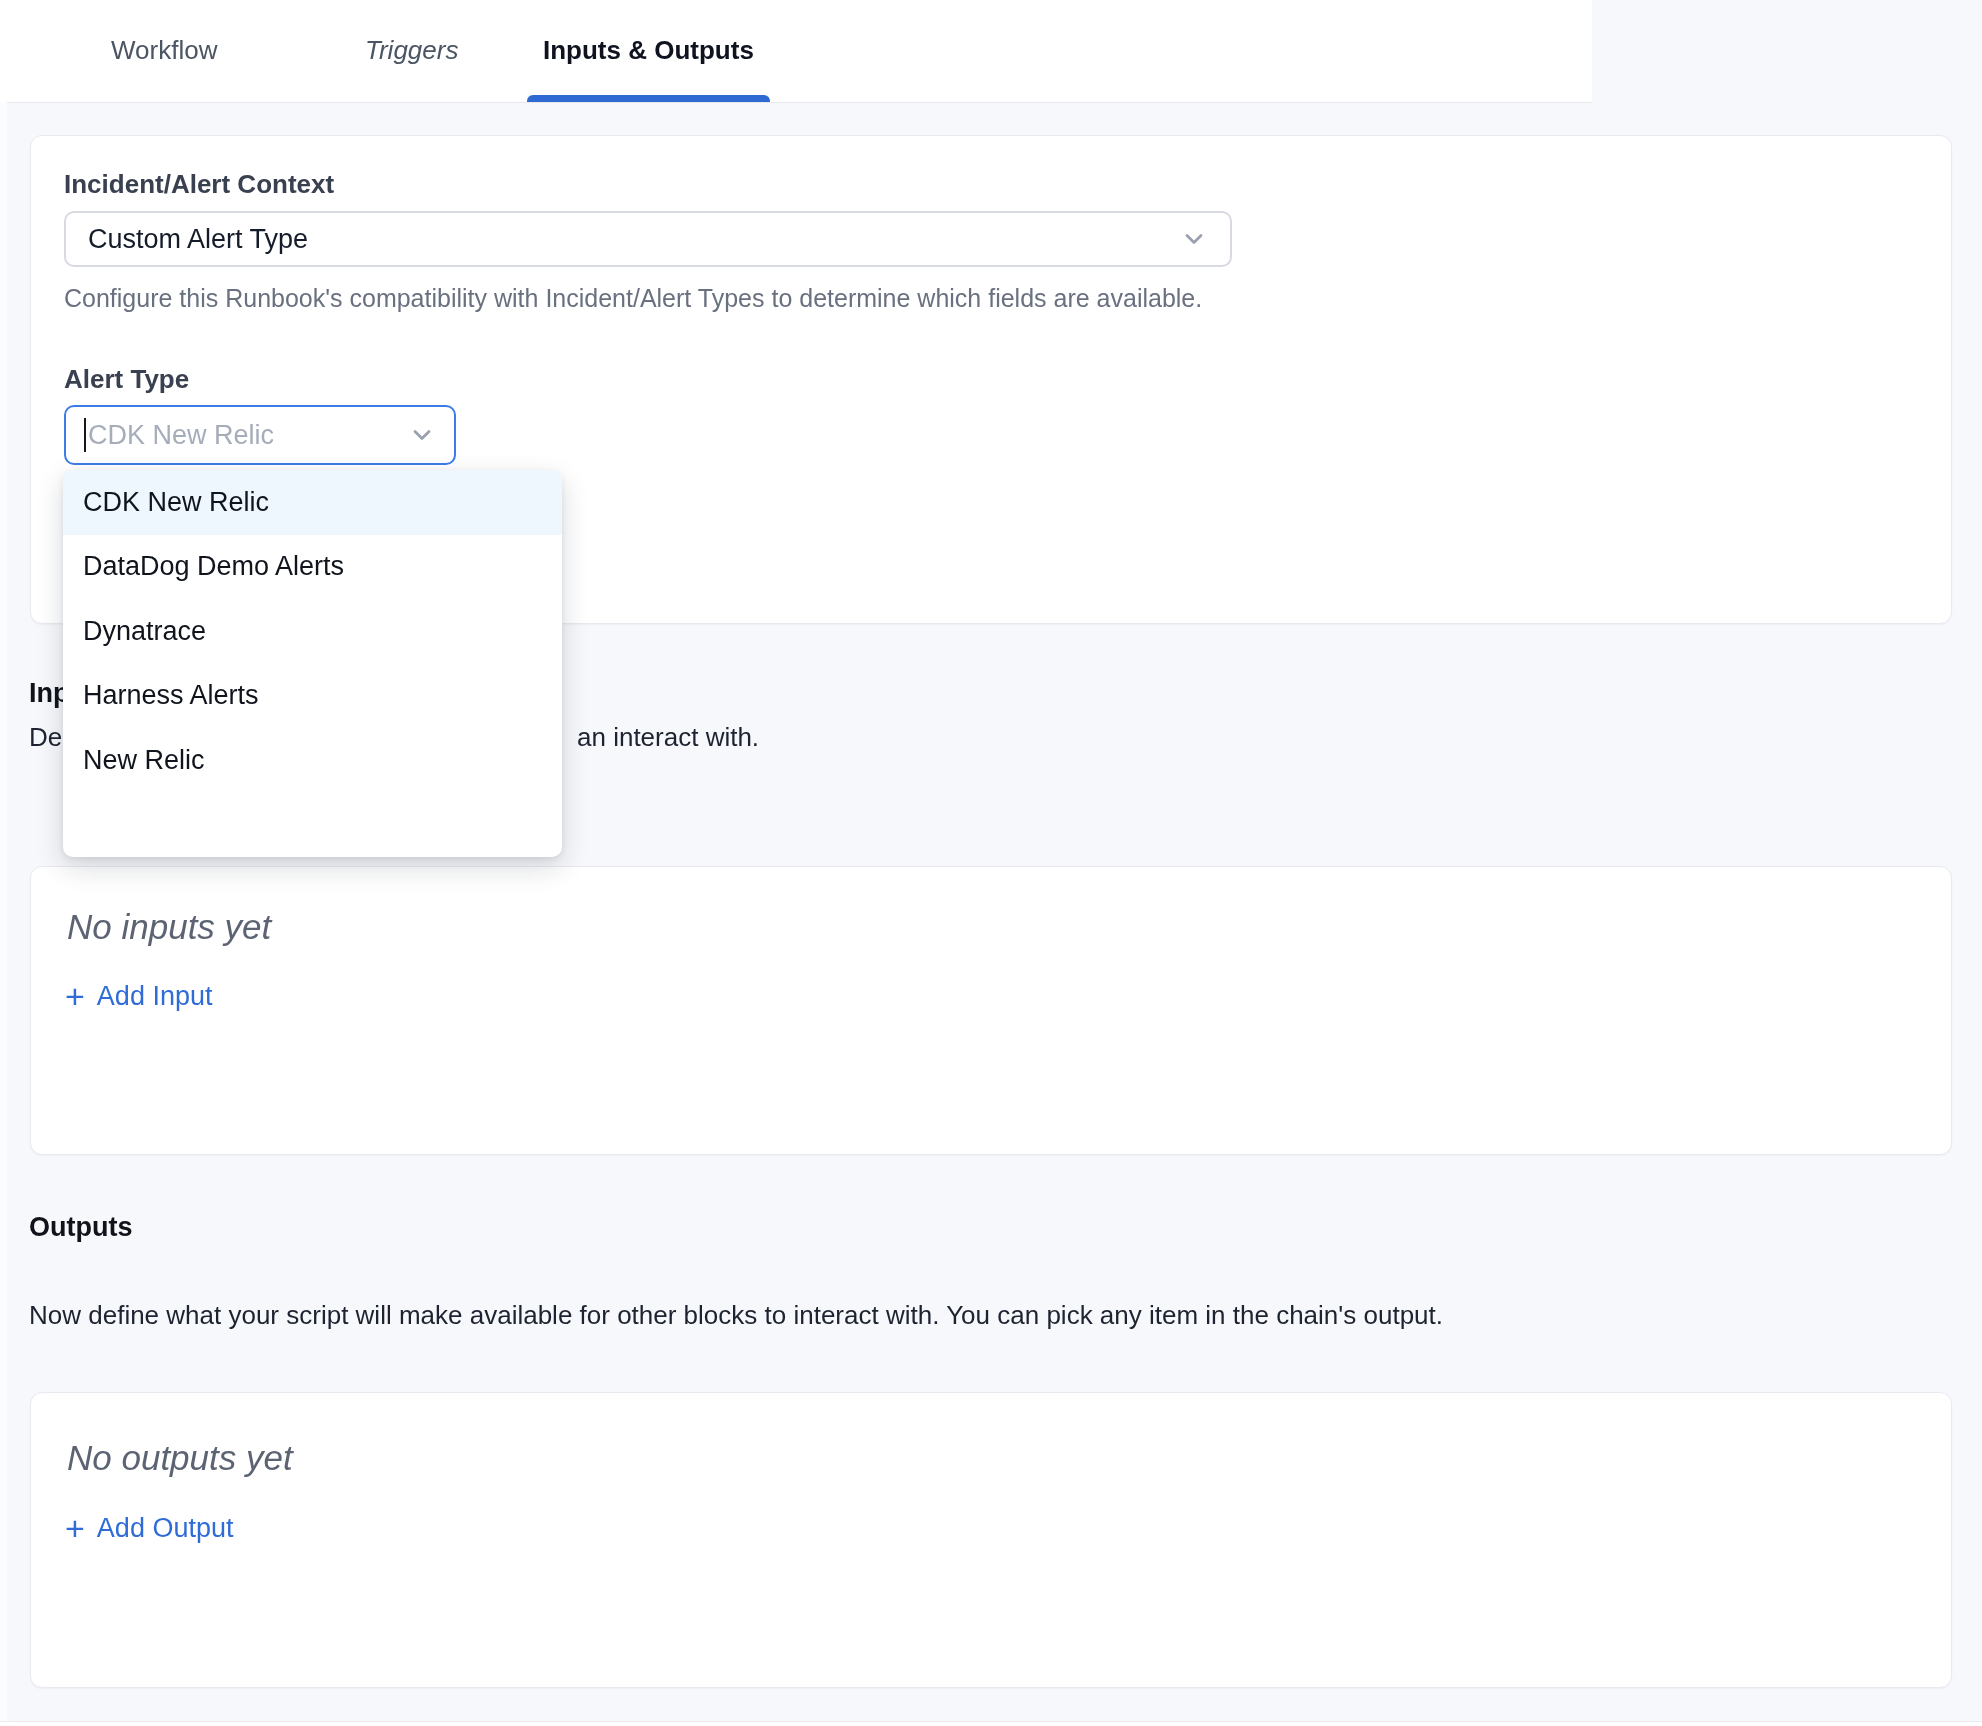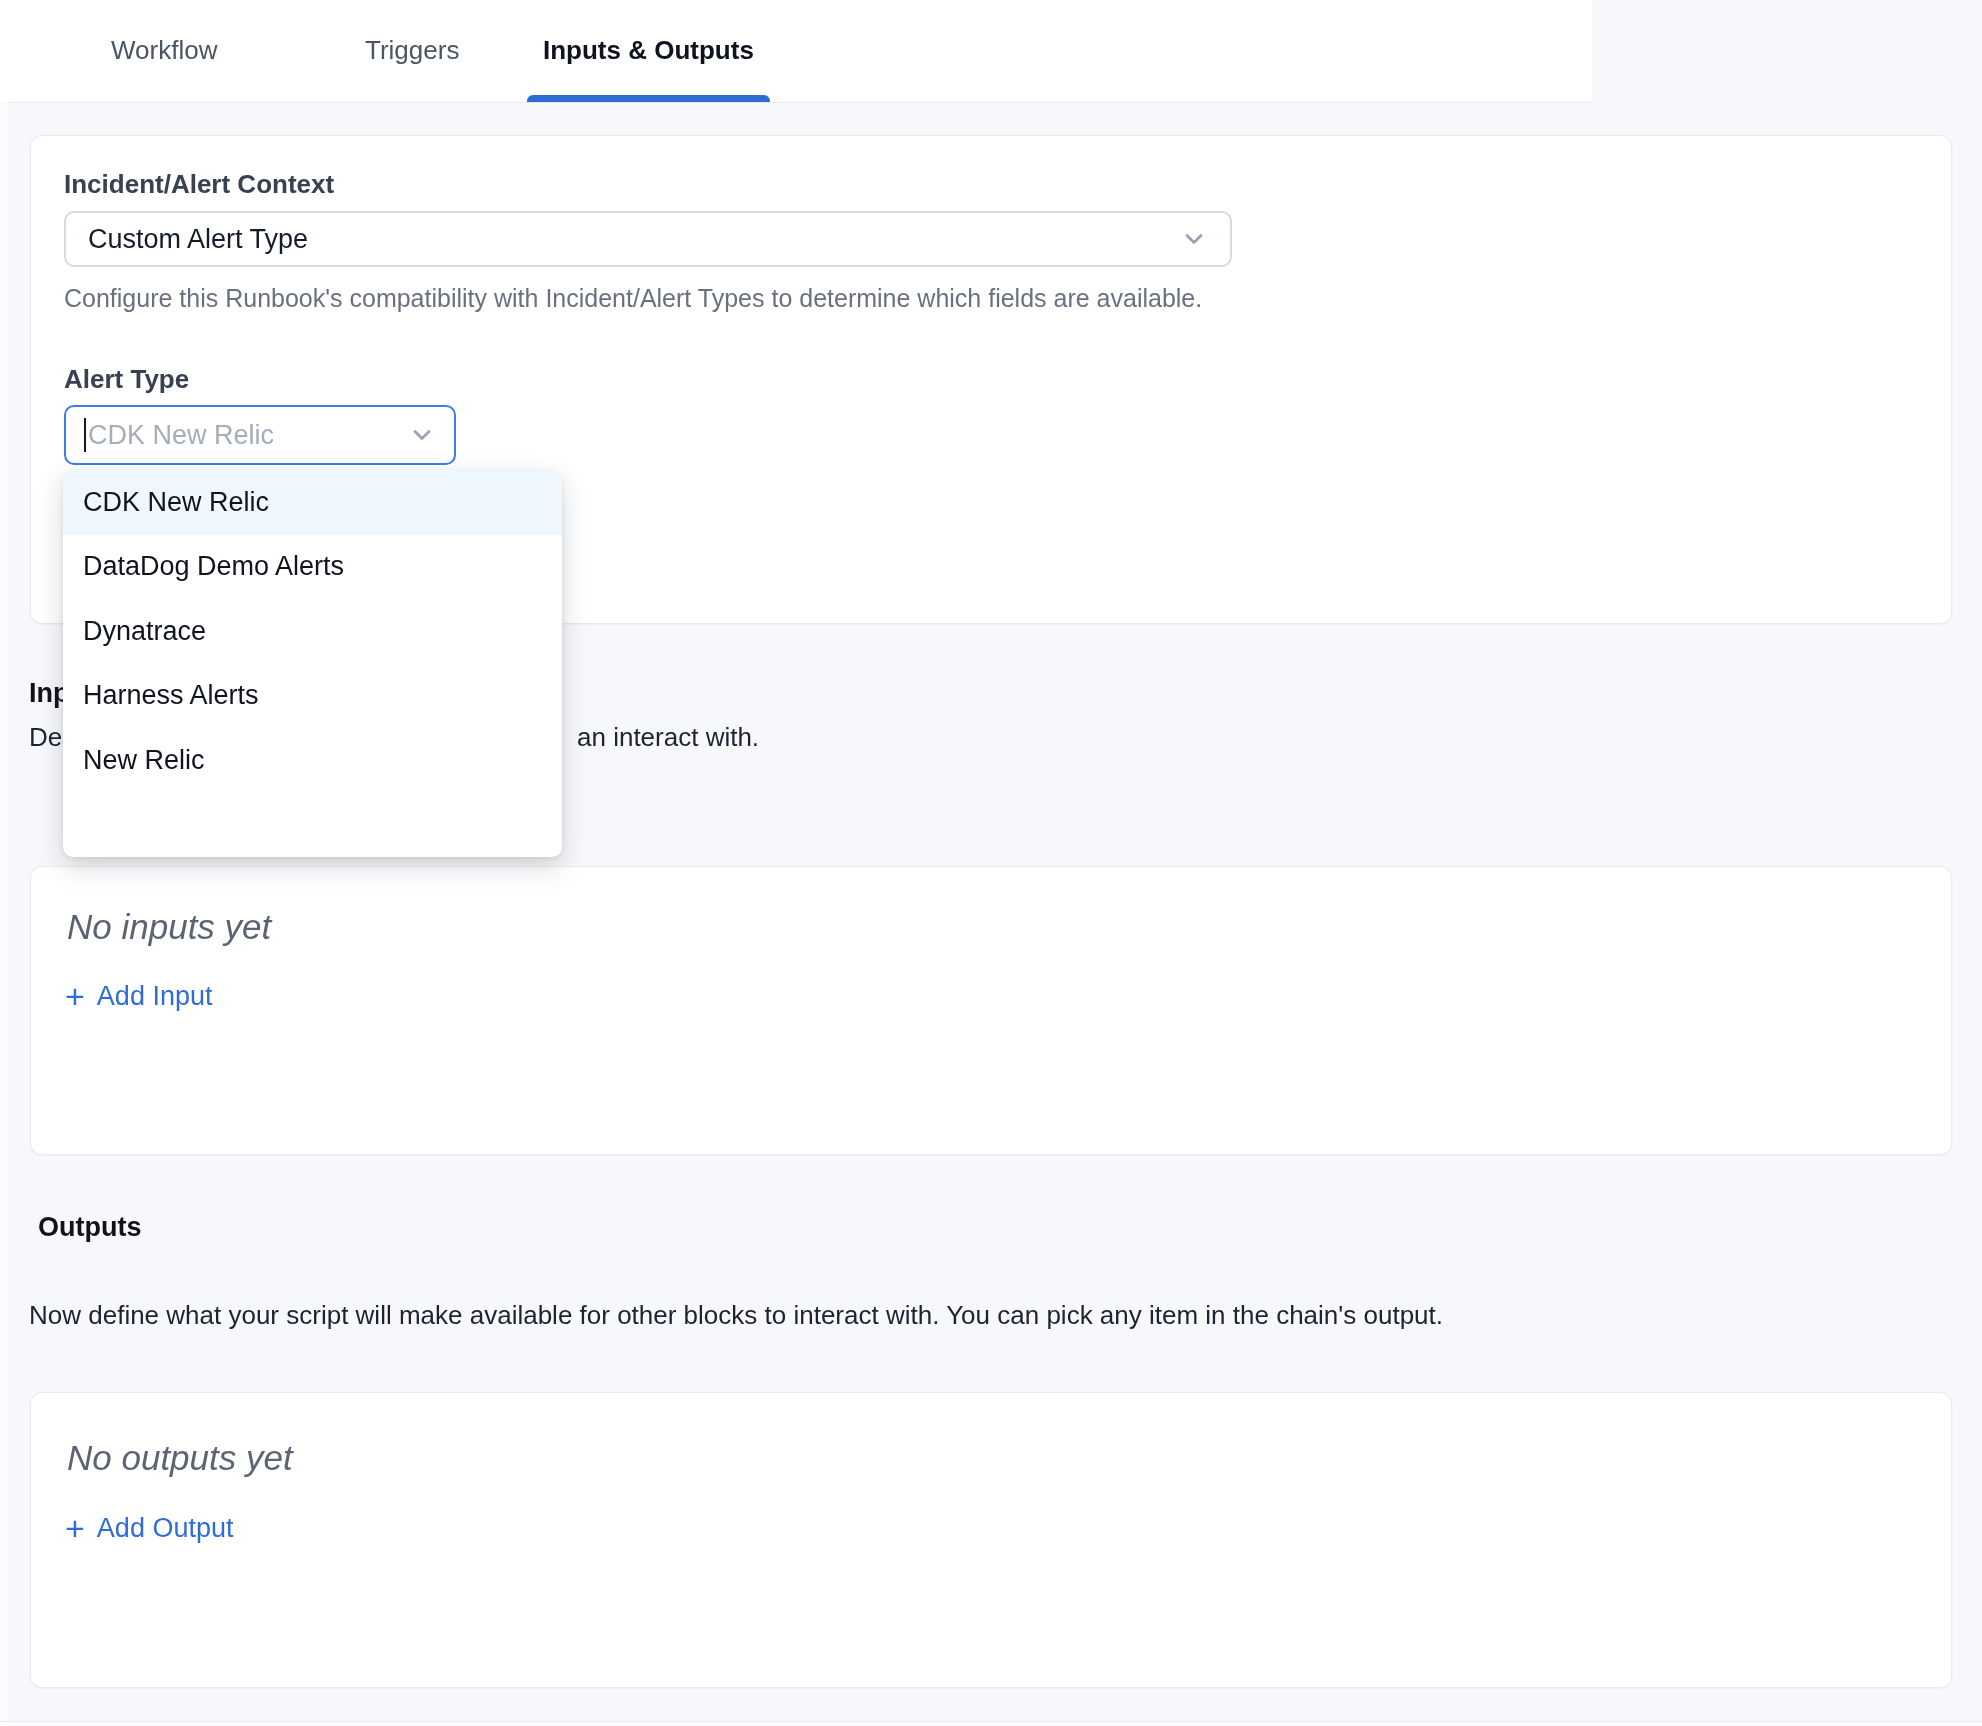--- a/index.html
+++ b/index.html
@@ -82,35 +82,35 @@
   .empty-text{font-style:italic;font-size:35px;color:#5c6372;}
   .add-btn{
     display:flex;align-items:center;gap:12px;cursor:pointer;
     color:#2f6cd8;background:none;border:none;padding:0;
     font-family:"Liberation Sans", sans-serif;
   }
   .add-btn .plus{font-size:34px;font-weight:500;line-height:1;}
   .add-btn .lbl{font-size:27px;font-weight:400;}
 
   
-  #outputs-heading{left:29px;top:1212px;margin-left:9px;}
+  #outputs-heading{left:29px;top:1212px;}
   #outputs-desc{left:29px;top:1256px;white-space:nowrap;margin-top:44px;}
 
   
   .left-edge{left:0;top:102px;width:7px;height:1624px;background:#fcfcfe;}
   .bottom-bar{left:0;top:1721px;width:1982px;height:5px;background:#ffffff;border-top:1px solid #e9ebef;}
 </style>
 </head>
 <body>
 
 <div class="abs topbar">
   <div class="abs tab" style="left:111px;">
     <span>Workflow</span>
   </div>
-  <div class="abs tab" style="left:365px;">
+  <div class="abs tab" style="left:365px;font-style:italic;">
     <span>Triggers</span>
   </div>
   <div class="abs tab active" style="left:543px;">
     <span>Inputs &amp; Outputs</span>
   </div>
   <div class="abs tab-underline"></div>
 </div>
 
 <div class="abs card" id="context-card">
   <div class="abs field-label" style="left:33px;top:33px;">Incident/Alert Context</div>

